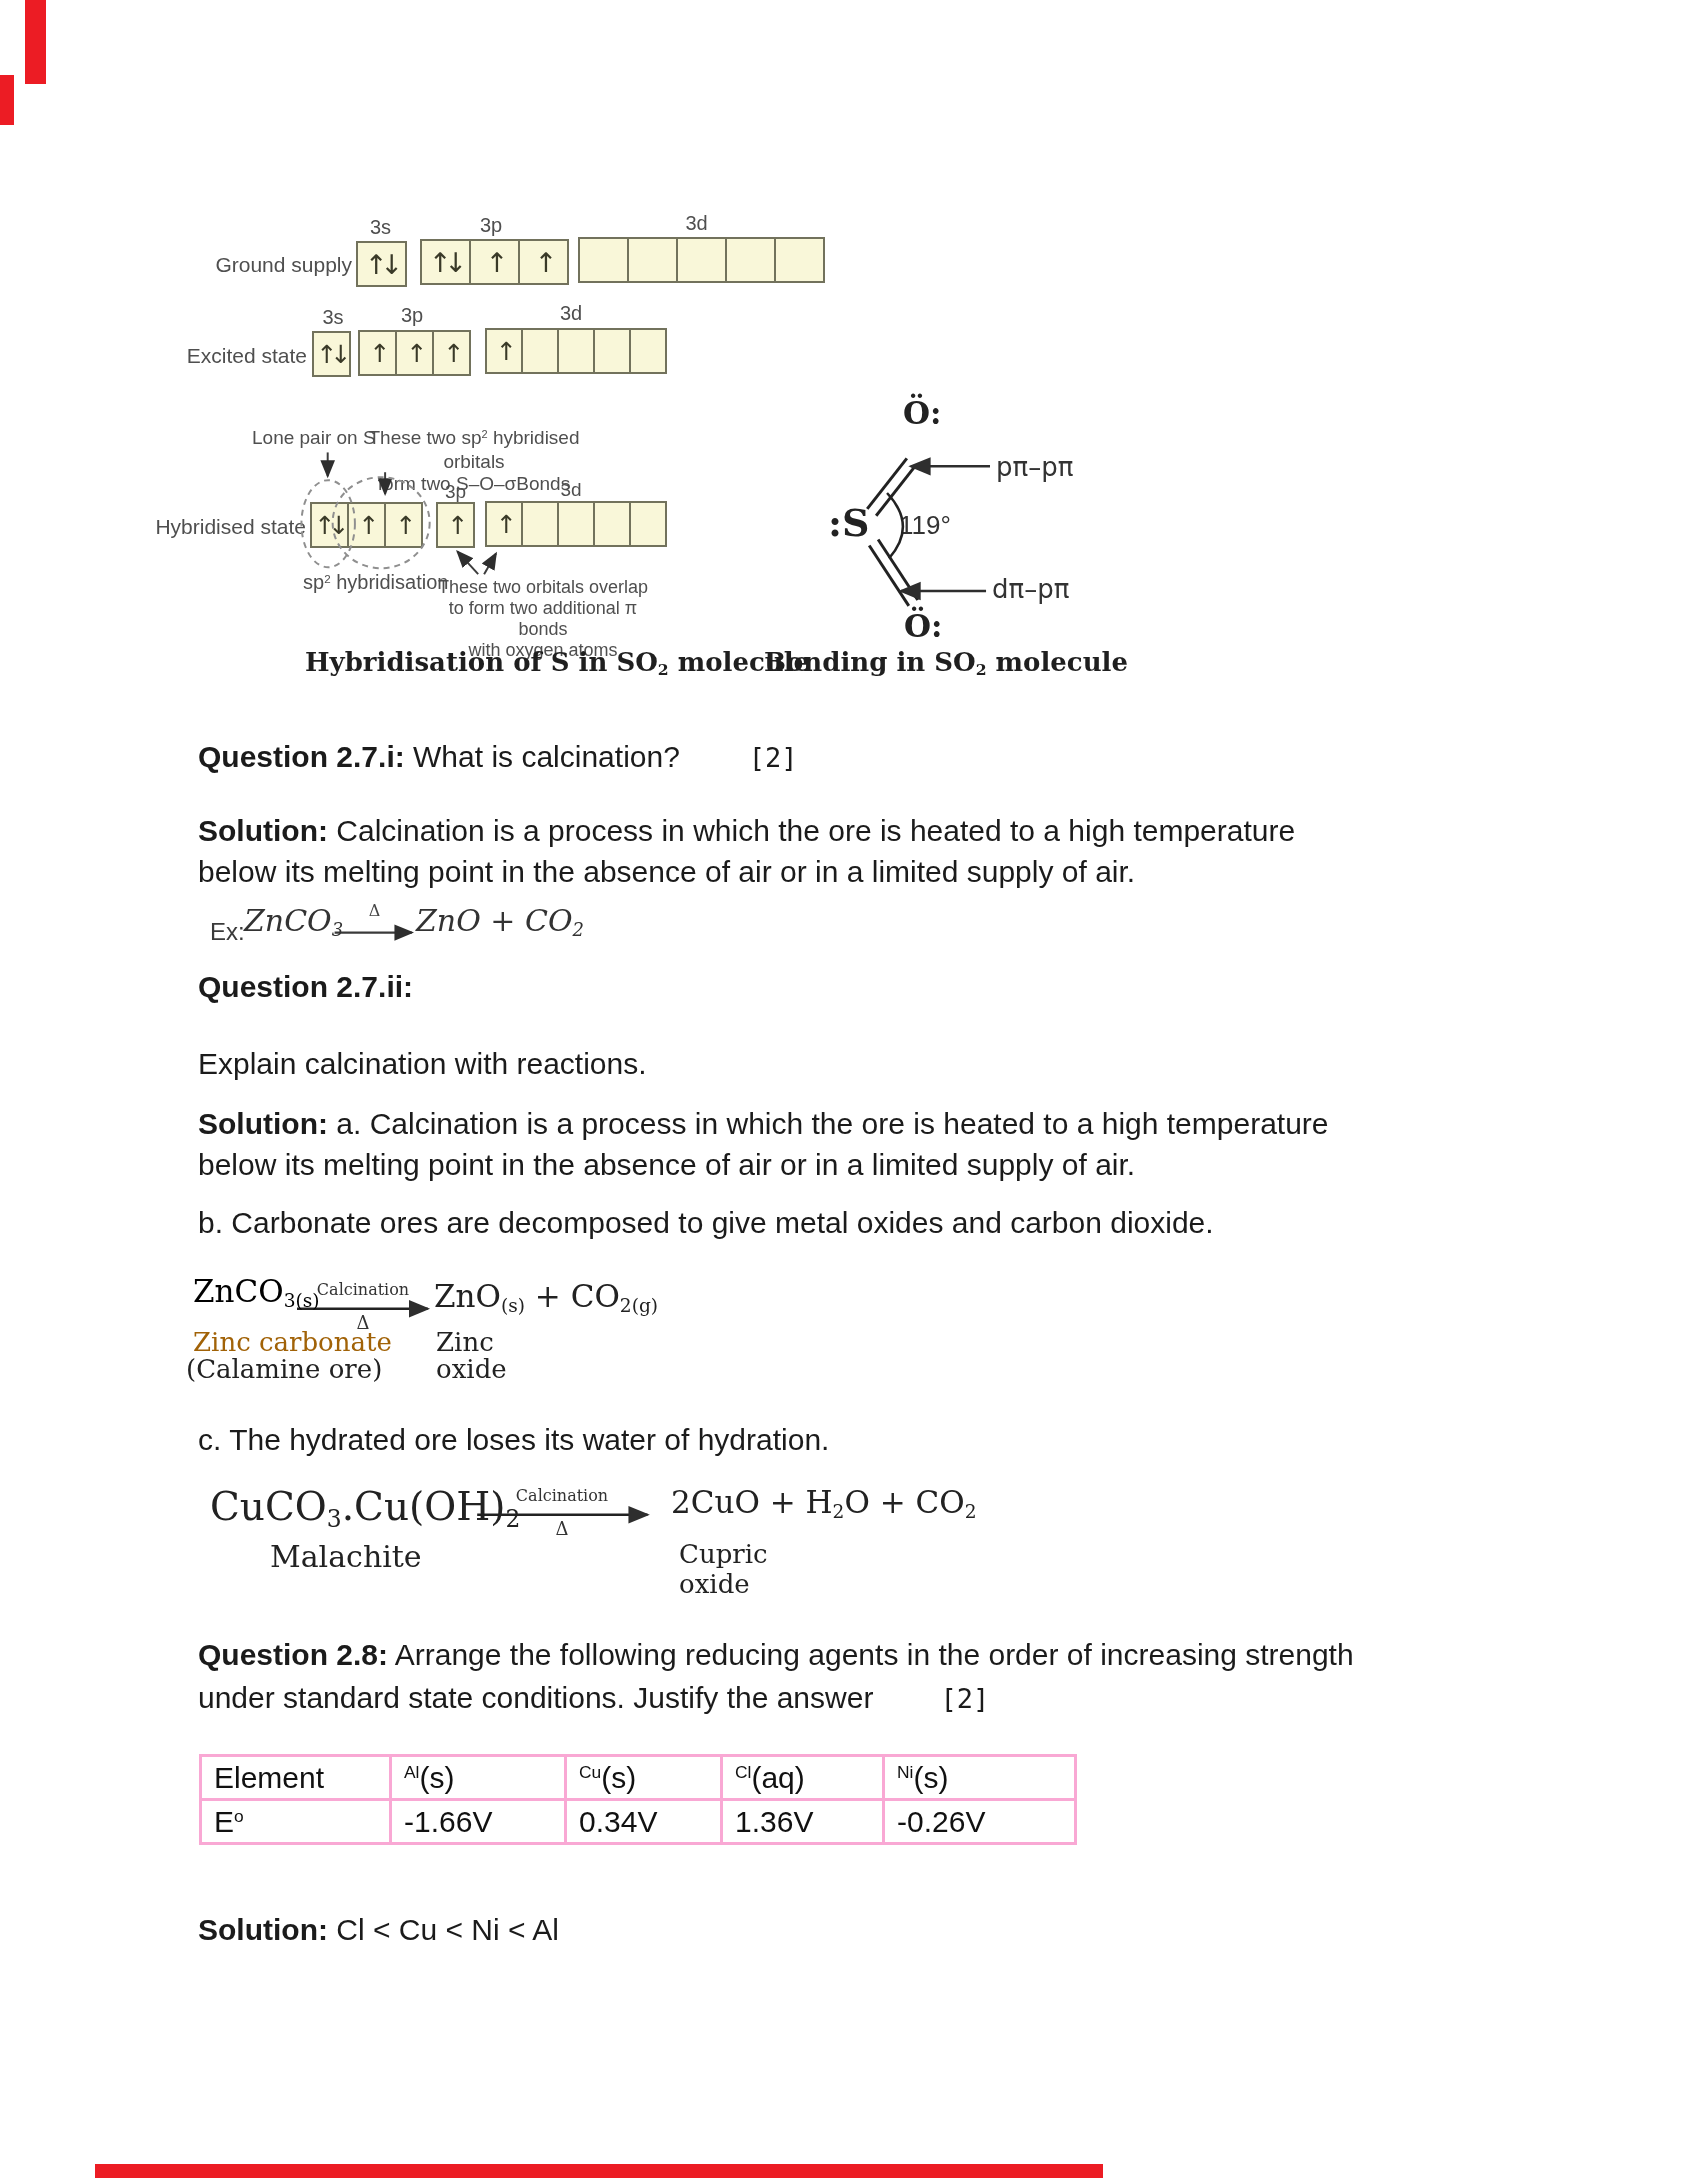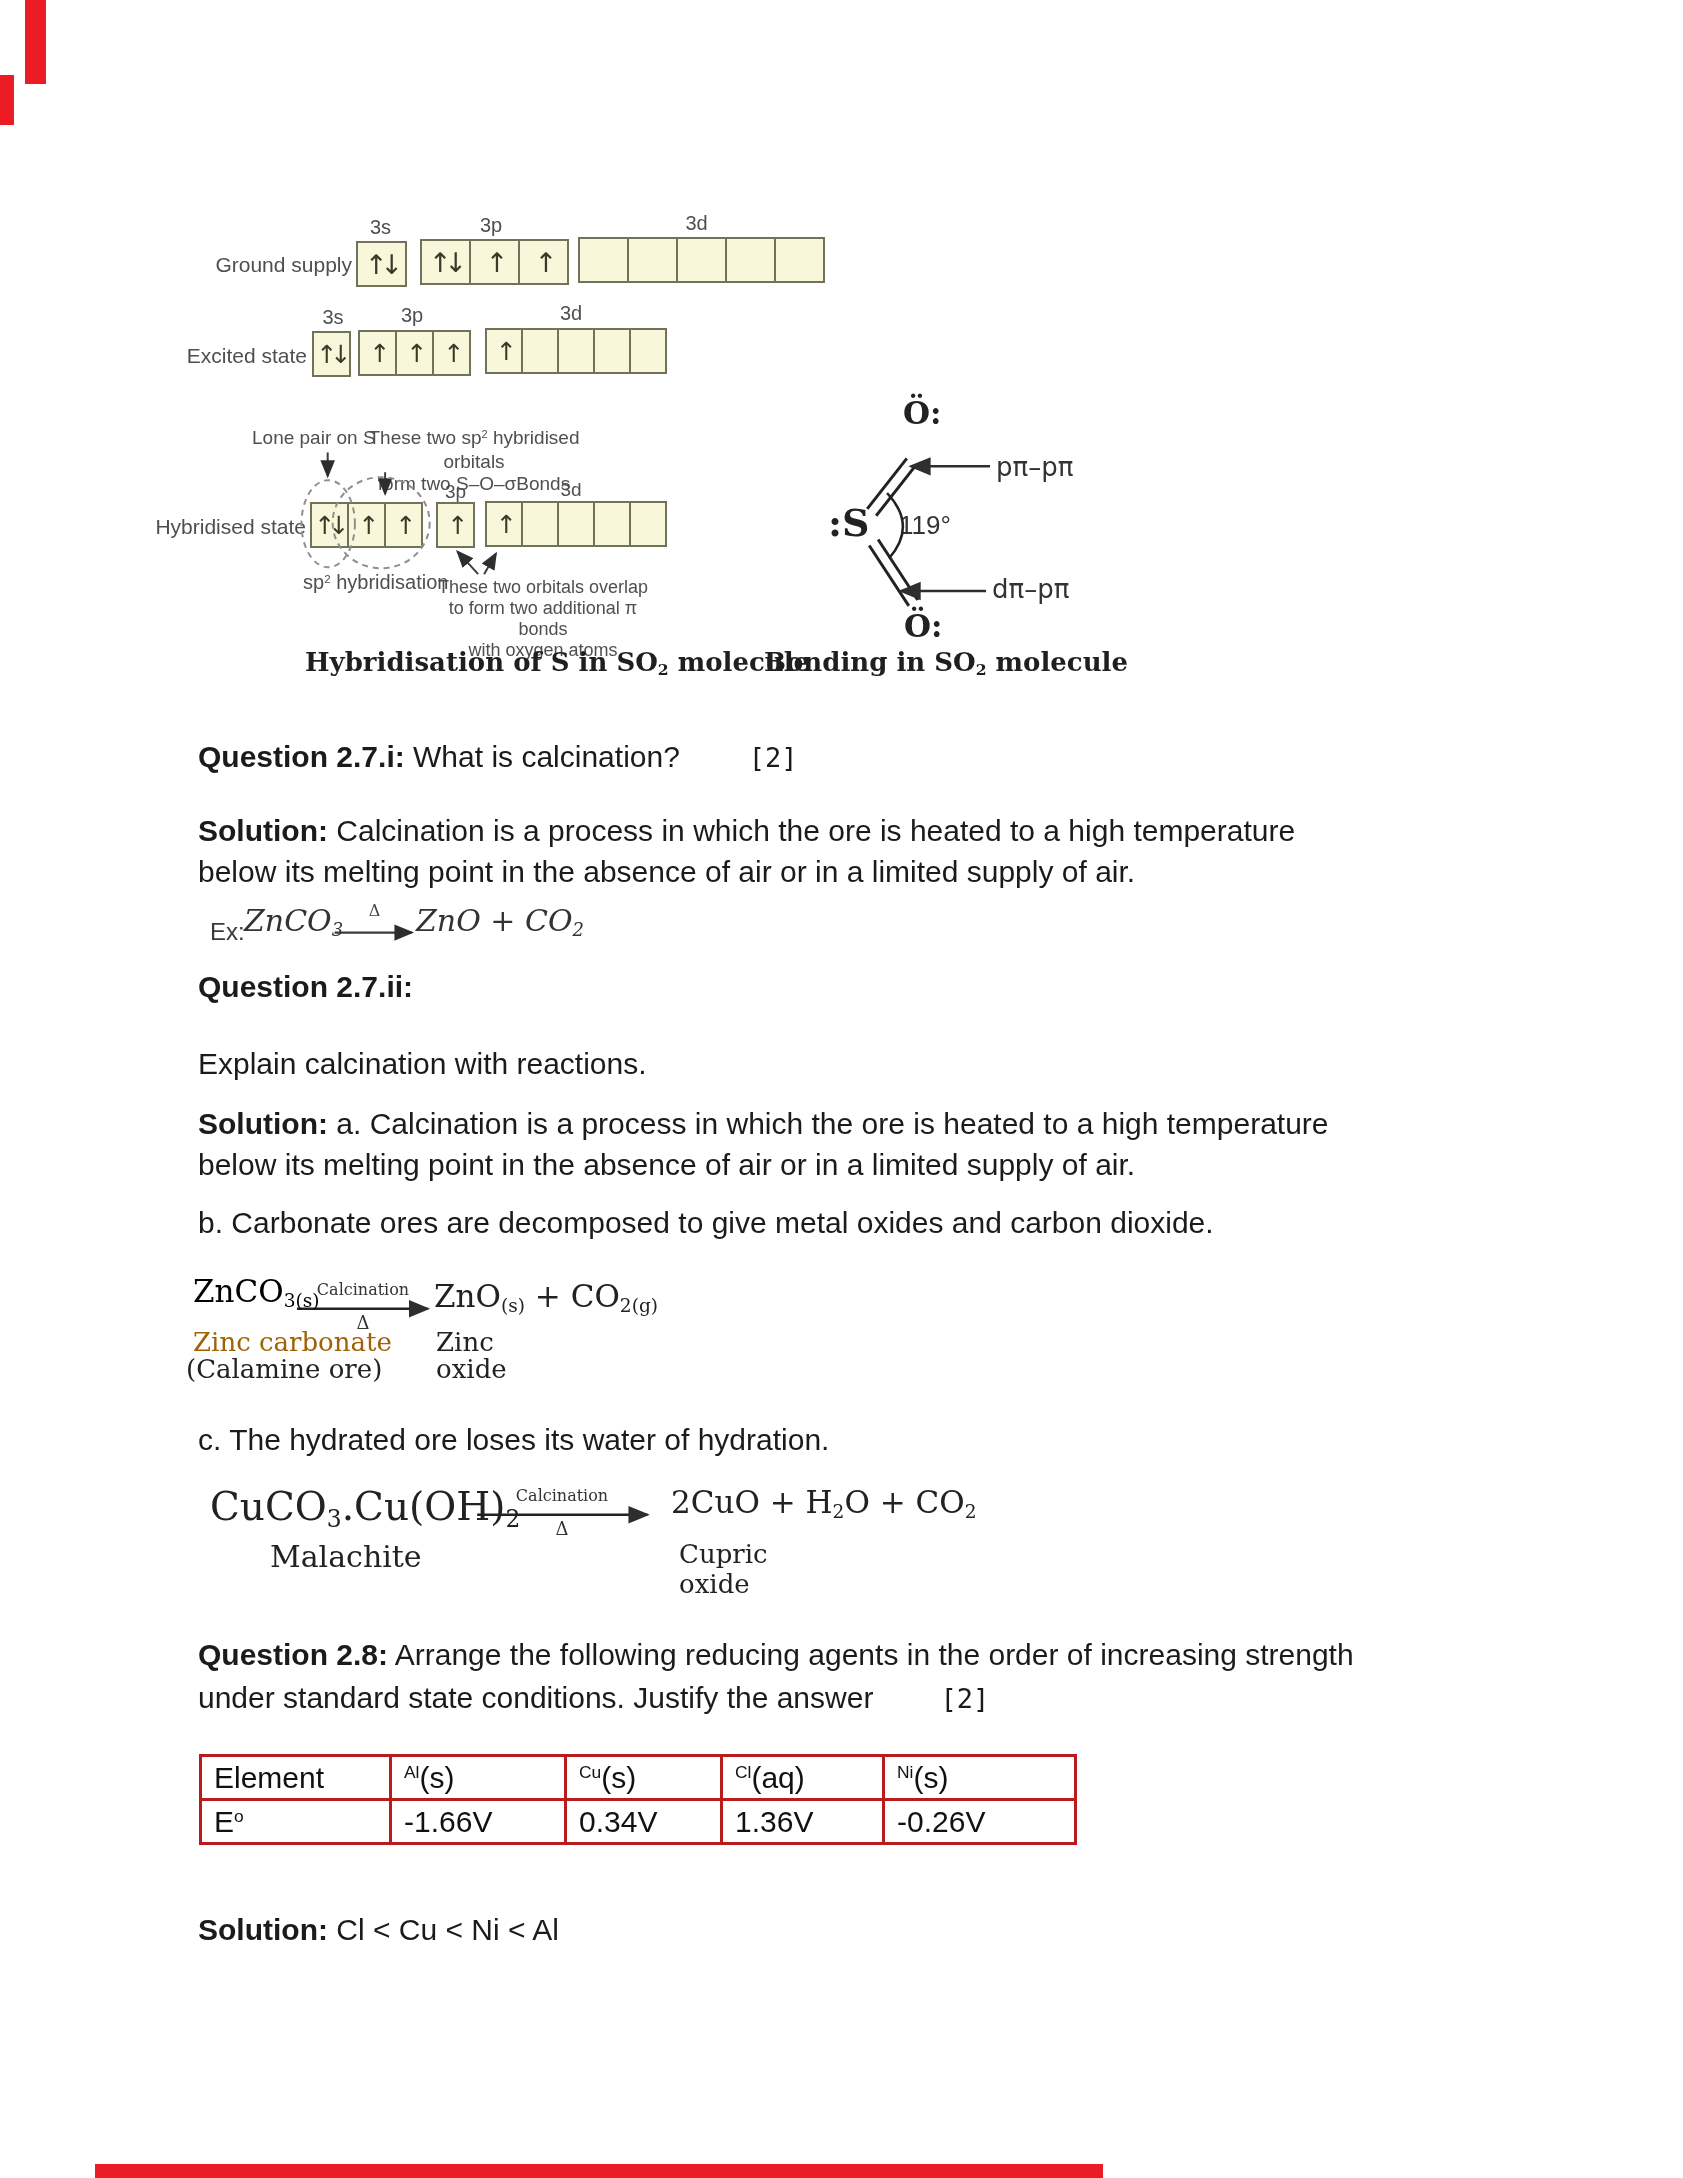--- a/index.html
+++ b/index.html
@@ -20,21 +20,21 @@
   .ocell { width:47px; height:42px; display:flex; align-items:center; justify-content:center;
            font-family:"DejaVu Sans",sans-serif; font-size:27px; color:#3a3a28;
            letter-spacing:-7px; text-indent:-2px; border-left:2px solid #72725c; }
   .orow .ocell:first-child { border-left:none; }
   .sm .ocell { width:35px; font-size:25px; }
   .xs .ocell { width:34px; font-size:25px; }
   .figtext { position:absolute; color:#4f4f4f; font-family:Liberation Sans, sans-serif; }
   .overlay { position:absolute; left:0; top:0; pointer-events:none; }
   .etable { position:absolute; left:199px; top:1754px; border-collapse:collapse;
             font-family:"Liberation Sans",sans-serif; font-size:30px; color:#111; }
-  .etable td { border:3px solid #b91c1c; height:41px; padding:0 4px 0 12px; vertical-align:middle; }
+  .etable td { border:3px solid #f9a8d4; height:41px; padding:0 4px 0 12px; vertical-align:middle; }
   .redmark { position:absolute; background:#ec1c24; }
 </style>
 </head>
 <body>
 
 <div class="page">
 
   <div class="redmark" style="left:25px;top:0;width:21px;height:84px"></div>
   <div class="redmark" style="left:0;top:75px;width:14px;height:50px"></div>
   <div class="redmark" style="left:95px;top:2164px;width:1008px;height:14px"></div>

